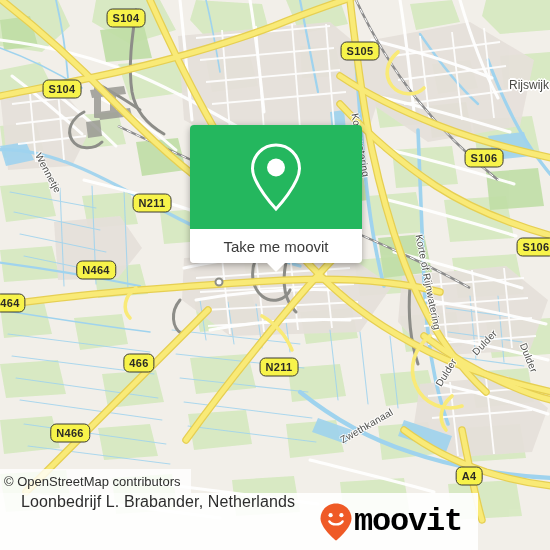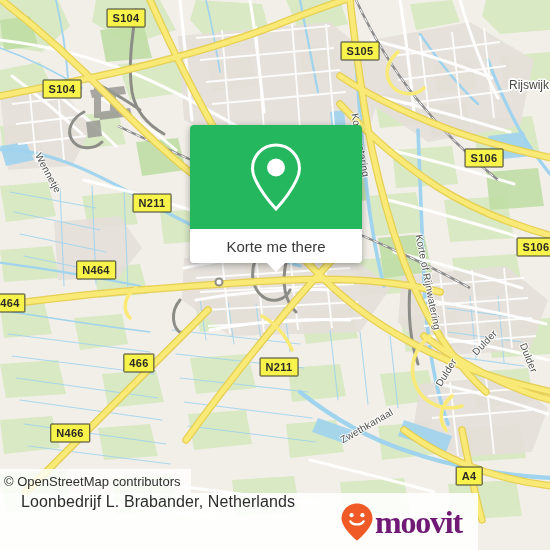--- a/index.html
+++ b/index.html
@@ -12,21 +12,21 @@
 
   
   #map{position:absolute;inset:0;width:550px;height:550px;background:#f2efe9;}
   #map svg{display:block;width:550px;height:550px;}
 
   
   .shield{
     position:absolute;
     background:#f7f34a;
     border:1.4px solid #3a3a32;
-    border-radius:1px;
+    border-radius:6px;
     color:#2b2b26;
     font-size:11px;
     font-weight:bold;
     letter-spacing:.3px;
     line-height:1;
     padding:2.5px 5px 3.5px 5px;
     white-space:nowrap;
     transform:translate(-50%,-50%);
     font-family:"Liberation Sans", sans-serif;
   }
@@ -130,25 +130,25 @@
     letter-spacing:.1px;
   }
   #moovit-logo{
     position:absolute;right:16px;top:50%;
     transform:translateY(-50%);
     display:flex;align-items:center;
   }
   #moovit-word{
     font-size:32px;
     font-weight:bold;
-    color:#701a75;
+    color:#000000;
     letter-spacing:-1.2px;
     margin-left:1px;
     line-height:1;
-    font-family:Liberation Serif, serif;
+    font-family:Liberation Mono, monospace;
   }
 </style>
 </head>
 <body>
 
 <div id="root">
 
   <div id="map">
     <svg viewBox="0 0 550 550" xmlns="http://www.w3.org/2000/svg">
       <defs>
@@ -455,21 +455,21 @@
   </div>
 
   <div id="callout">
     <div id="callout-green">
       <svg width="56" height="72" viewBox="0 0 56 72">
         <path d="M28 4 C15 4 4.5 14.5 4.5 27.5 C4.5 43 28 68 28 68 C28 68 51.5 43 51.5 27.5 C51.5 14.5 41 4 28 4 Z" fill="none" stroke="#ffffff" stroke-width="3"></path>
         <circle cx="28" cy="26.5" r="9" fill="#ffffff"></circle>
       </svg>
     </div>
     <div id="callout-btn">
-      <span>Korte me there</span>
+      <span>Take me moovit</span>
       <div id="callout-tail"></div>
     </div>
   </div>
 
   <div id="osm-attr">
     <span>© OpenStreetMap contributors</span>
   </div>
 
   <div id="footer">
     <div id="footer-title">Loonbedrijf L. Brabander, Netherlands</div>

